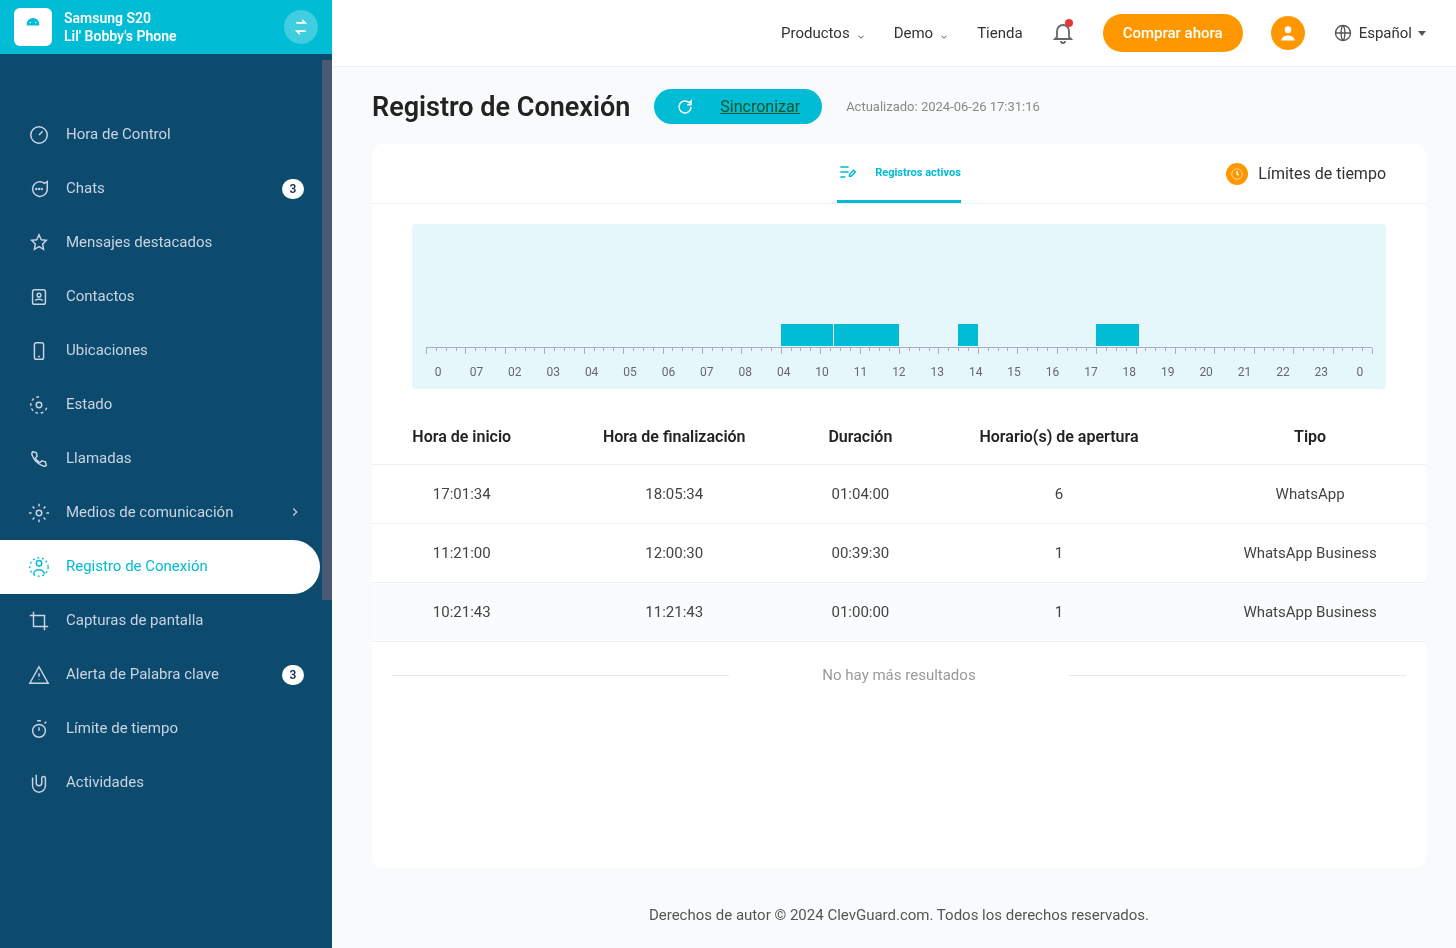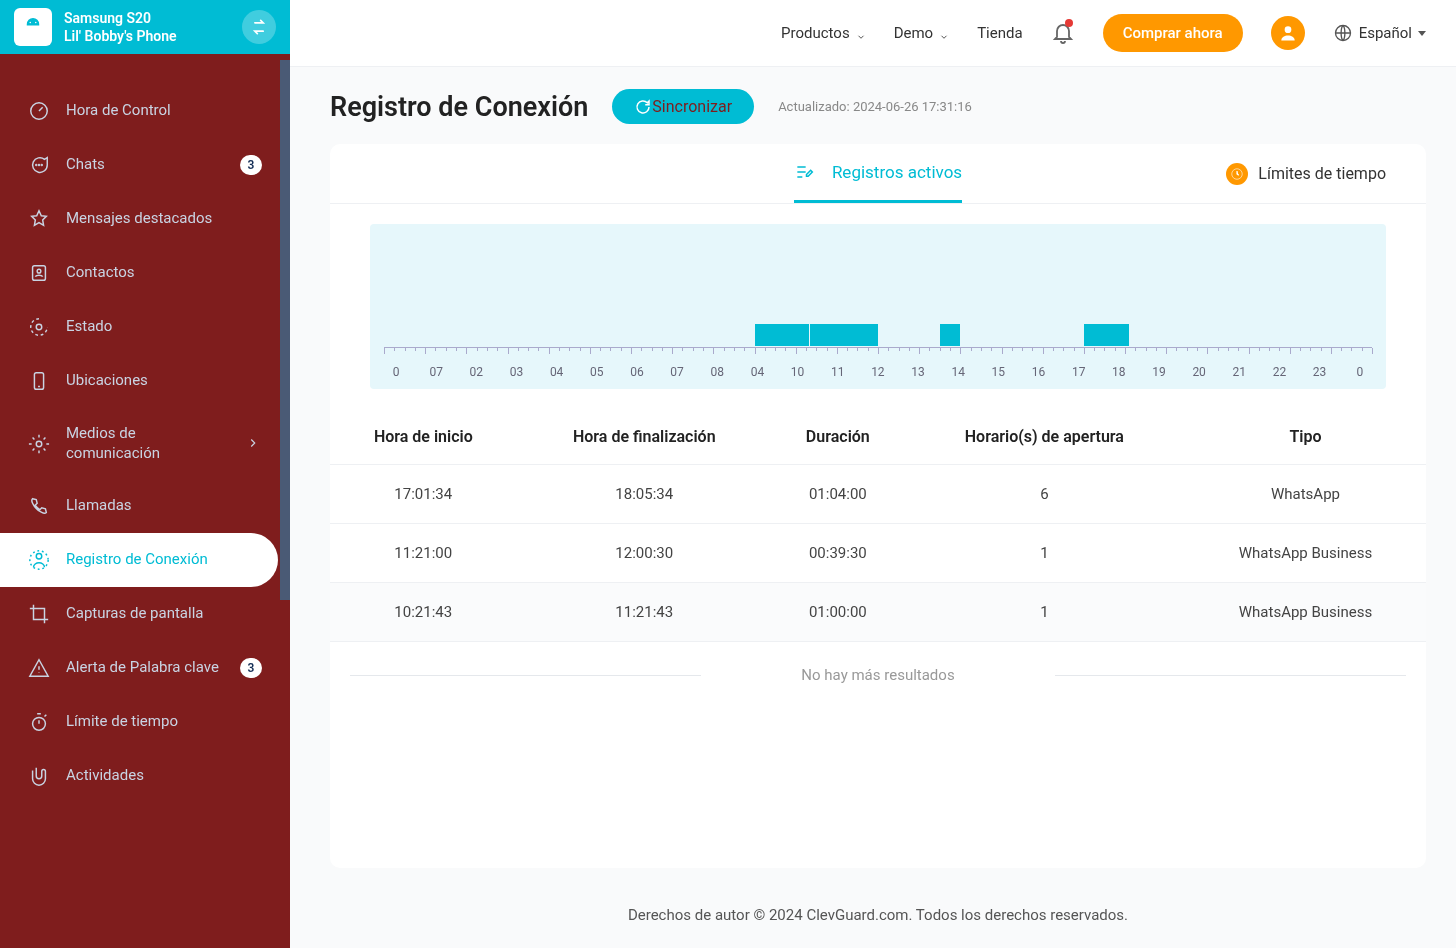--- a/index.html
+++ b/index.html
@@ -1,20 +1,20 @@
 <!DOCTYPE html>
 <html><head>
 <meta charset="utf-8">
 <style>
 * { margin:0; padding:0; box-sizing:border-box; font-family:-apple-system,BlinkMacSystemFont,"Segoe UI",Roboto,Arial,sans-serif; }
 body { width:1456px; height:948px; overflow:hidden; background:#f5f7fa; }
 .layout { display:flex; width:100%; height:100%; }
 
 
-.sidebar { width:290px; background:#7f1d1d; color:#fff; display:flex; flex-direction:column; flex-shrink:0; position:relative; }
+.sidebar { width:332px; background:#0c4a6e; color:#fff; display:flex; flex-direction:column; flex-shrink:0; position:relative;gap:24px; }
 .sidebar-scroll-thumb { position:absolute; right:0; top:60px; width:10px; height:540px; background:#4a5a75; border-radius:0; }
 .device-header { background:#00bcd4; padding:8px 14px; display:flex; align-items:center; gap:12px; }
 .device-os-icon { width:38px; height:38px; background:#fff; border-radius:6px; display:flex; align-items:center; justify-content:center; }
 .device-os-icon svg { width:22px; height:22px; fill:#00bcd4; }
 .device-info { flex:1; }
 .device-model { font-size:14px; font-weight:600; color:#fff; }
 .device-name { font-size:14px; font-weight:600; color:#fff; margin-top:2px; }
 .device-swap { width:34px; height:34px; border-radius:50%; background:rgba(255,255,255,0.25); display:flex; align-items:center; justify-content:center; }
 .device-swap svg { width:20px; height:20px; fill:#fff; }
 
@@ -46,27 +46,27 @@
 .buy-btn { background:#ff9800; color:#fff; padding:10px 20px; border-radius:20px; font-size:15px; font-weight:500; }
 .avatar { width:34px; height:34px; border-radius:50%; background:#ff9800; display:flex; align-items:center; justify-content:center; }
 .avatar svg { width:20px; height:20px; fill:#fff; }
 .lang { display:flex; align-items:center; gap:6px; font-size:15px; color:#333; }
 .lang svg.globe { width:20px; height:20px; stroke:#555; fill:none; stroke-width:1.6; }
 .lang .tri { width:0; height:0; border-left:4px solid transparent; border-right:4px solid transparent; border-top:5px solid #555; }
 
 .content { flex:1; padding:22px 30px 0 40px; overflow:auto; background:#f9fafb; display:flex; flex-direction:column; }
 .page-head { display:flex; align-items:center; gap:24px; margin-bottom:20px; }
 .page-title { font-size:27px; font-weight:600; color:#222; }
-.sync-btn { background:#00bcd4; color:#7f1d1d; display:flex; align-items:center; gap:0; padding:8px 22px; border-radius:20px; font-size:16px; }
+.sync-btn { background:#00bcd4; color:#14532d; display:flex; align-items:center; gap:26px; padding:8px 22px; border-radius:20px; font-size:16px;text-decoration:underline; }
 .sync-btn svg { width:18px; height:18px; stroke:#fff; fill:none; stroke-width:2; }
 .updated { color:#888; font-size:13px; }
 
 .card { background:#fff; border-radius:10px; flex:1; display:flex; flex-direction:column; margin-bottom:20px; }
 .tabs { display:flex; align-items:center; padding:0 40px; border-bottom:1px solid #eef0f3; height:60px; gap:40px; justify-content:center; position:relative; }
-.tab { display:flex; align-items:center; gap:18px; color:#999; font-size:17px; height:100%; cursor:pointer; }
+.tab { display:flex; align-items:center; gap:18px; color:#999; font-size:11px; height:100%; cursor:pointer;font-weight:bold; }
 .tab.active { color:#00bcd4; border-bottom:3px solid #00bcd4; }
 .tab svg { width:20px; height:20px; fill:none; stroke:currentColor; stroke-width:1.8; }
 .time-limits { position:absolute; right:40px; display:flex; align-items:center; gap:10px; color:#333; font-size:16px; }
 .time-limits .circ { width:22px; height:22px; border-radius:50%; background:#ff9800; display:flex; align-items:center; justify-content:center; }
 .time-limits .circ svg { width:14px; height:14px; fill:#fff; stroke:#fff; }
 
 .timeline-wrap { padding:20px 40px; }
 .timeline { background:#e6f7fb; border-radius:4px; padding:12px 14px 10px 14px; position:relative; }
 .tl-chart { height:110px; position:relative; }
 .tl-bar { position:absolute; bottom:0; height:22px; background:#00bcd4; }
@@ -147,54 +147,54 @@
               <rect x="5" y="4" width="14" height="16" rx="2"></rect>
               <circle cx="12" cy="10" r="2"></circle>
               <path d="M8 16c1-2 7-2 8 0"></path>
             </svg>
           </span>
         <span class="label">Contactos</span>
       </li>
       <li class="nav-item">
         <span class="icon">
             <svg viewBox="0 0 24 24">
+              <rect x="7" y="3" width="10" height="18" rx="2"></rect>
+              <path d="M11 18h2"></path>
+            </svg>
+          </span>
+        <span class="label">Ubicaciones</span>
+      </li>
+      <li class="nav-item">
+        <span class="icon">
+            <svg viewBox="0 0 24 24">
               <path d="M12 3a9 9 0 1 0 9 9" stroke-dasharray="3 3"></path>
               <circle cx="12" cy="12" r="3"></circle>
             </svg>
           </span>
         <span class="label">Estado</span>
       </li>
       <li class="nav-item">
         <span class="icon">
             <svg viewBox="0 0 24 24">
-              <rect x="7" y="3" width="10" height="18" rx="2"></rect>
-              <path d="M11 18h2"></path>
-            </svg>
-          </span>
-        <span class="label">Ubicaciones</span>
+              <path d="M5 4l4 1 1 4-2 2a12 12 0 0 0 5 5l2-2 4 1 1 4c-1 1-3 1-5 0A20 20 0 0 1 5 9c-1-2-1-4 0-5z"></path>
+            </svg>
+          </span>
+        <span class="label">Llamadas</span>
       </li>
       <li class="nav-item">
         <span class="icon">
             <svg viewBox="0 0 24 24">
               <circle cx="12" cy="12" r="3"></circle>
               <path d="M12 2v3M12 19v3M4 12H1M23 12h-3M5 5l2 2M17 17l2 2M5 19l2-2M17 7l2-2"></path>
             </svg>
           </span>
         <span class="label">Medios de comunicación</span>
         <span class="chev"><svg viewBox="0 0 24 24">
               <path d="M9 6l6 6-6 6"></path>
             </svg></span>
-      </li>
-      <li class="nav-item">
-        <span class="icon">
-            <svg viewBox="0 0 24 24">
-              <path d="M5 4l4 1 1 4-2 2a12 12 0 0 0 5 5l2-2 4 1 1 4c-1 1-3 1-5 0A20 20 0 0 1 5 9c-1-2-1-4 0-5z"></path>
-            </svg>
-          </span>
-        <span class="label">Llamadas</span>
       </li>
       <li class="nav-item active">
         <span class="icon">
             <svg viewBox="0 0 24 24">
               <circle cx="12" cy="8" r="3"></circle>
               <path d="M6 20c0-3 3-5 6-5s6 2 6 5"></path>
               <circle cx="12" cy="12" r="10" stroke-dasharray="2 3"></circle>
             </svg>
           </span>
         <span class="label">Registro de Conexión</span>

